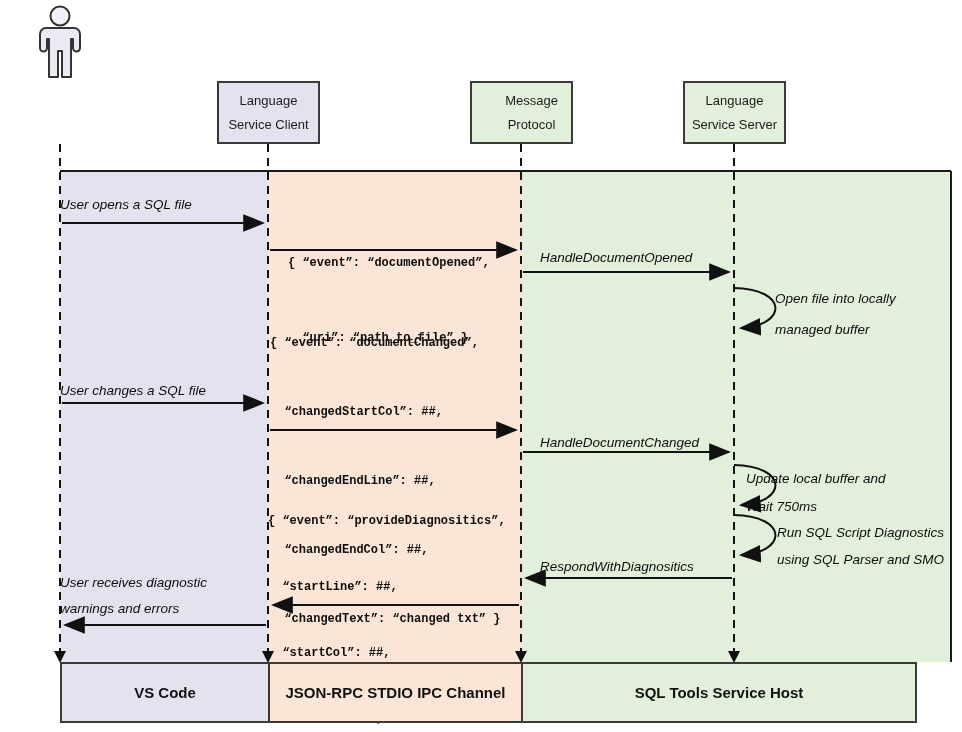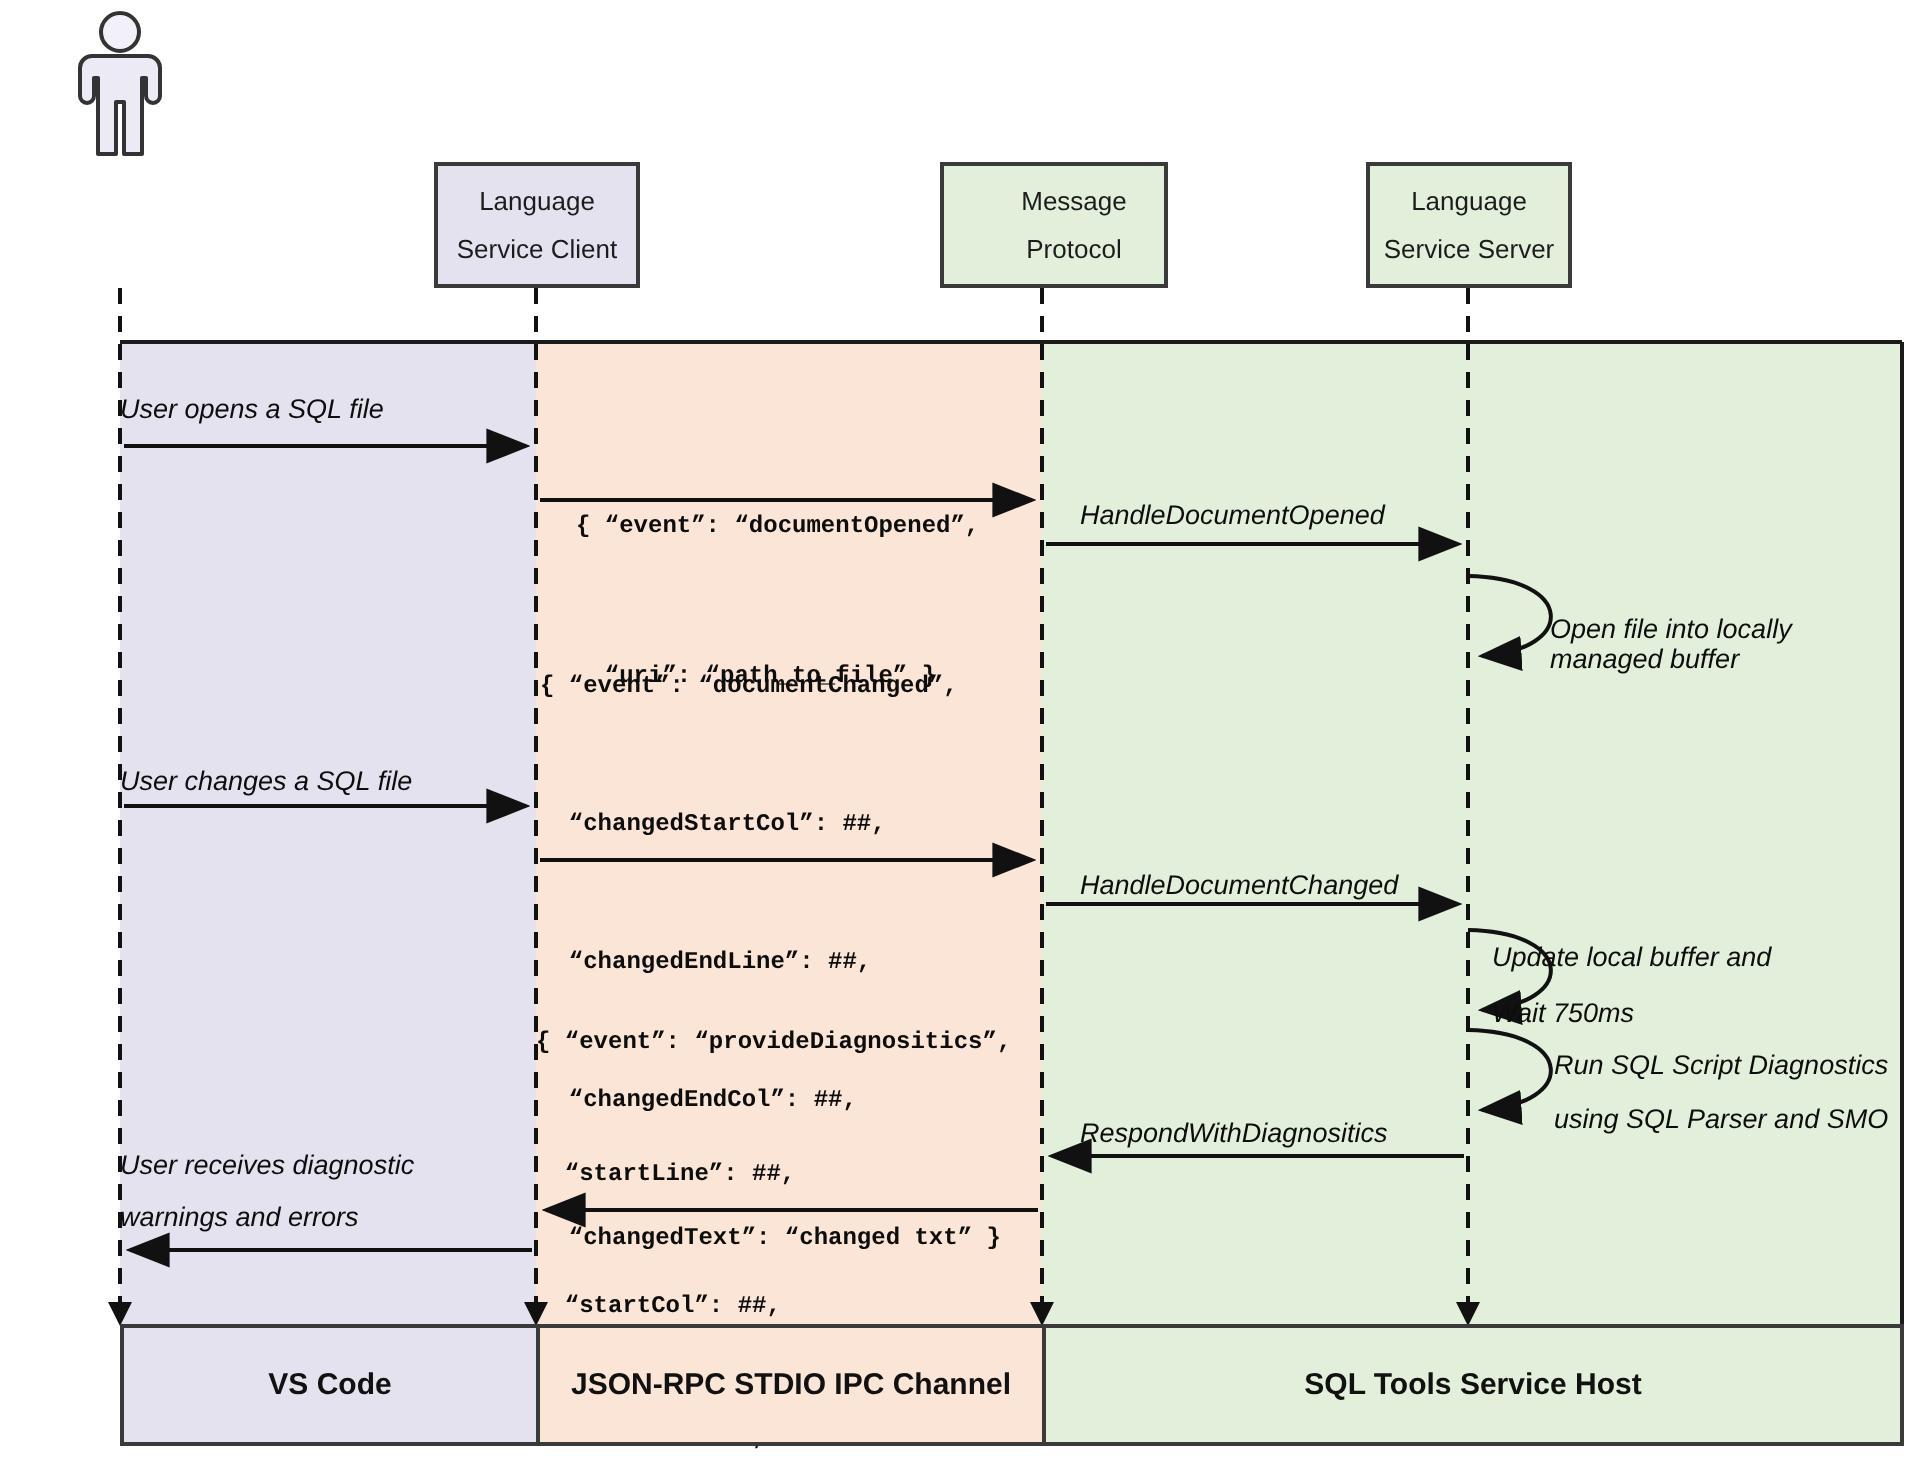--- a/index.html
+++ b/index.html
@@ -94,32 +94,32 @@
 
   <svg class="actor" viewBox="0 0 60 76" xmlns="http://www.w3.org/2000/svg">
     <circle cx="30" cy="12" r="9.5" fill="#F2F0F8" stroke="#333" stroke-width="2"></circle>
     <path d="M16,24 h28 a6,6 0 0 1 6,6 v14 a3.5,3.5 0 0 1 -7,0 v-9 h-2 v38 h-9 v-26 h-4 v26 h-9 v-38 h-2 v9 a3.5,3.5 0 0 1 -7,0 v-14 a6,6 0 0 1 6,-6 z" fill="#ECEAF4" stroke="#333" stroke-width="2" stroke-linejoin="round"></path>
   </svg>
 
   <div class="hbox lavender-fill" style="left:217px;top:81px;width:103px;">
     <span>Language</span>
     <span>Service Client</span>
   </div>
-  <div class="hbox green-fill" style="left:470px;top:81px;width:114px;padding-left:20px;">
+  <div class="hbox green-fill" style="left:470px;top:81px;width:103px;padding-left:20px;">
     <span>Message</span>
     <span>Protocol</span>
   </div>
   <div class="hbox green-fill" style="left:683px;top:81px;width:103px;">
     <span>Language</span>
     <span>Service Server</span>
   </div>
 
   <div class="lbl center" style="left:60px;top:198px;width:208px;">User opens a SQL file</div>
   <div class="lbl" style="left:540px;top:251px;">HandleDocumentOpened</div>
-  <div class="lbl" style="left:775px;top:308px;">Open file into locally</div>
+  <div class="lbl" style="left:775px;top:292px;">Open file into locally</div>
   <div class="lbl" style="left:775px;top:323px;">managed buffer</div>
   <div class="lbl center" style="left:60px;top:384px;width:208px;">User changes a SQL file</div>
   <div class="lbl" style="left:540px;top:436px;">HandleDocumentChanged</div>
   <div class="lbl center" style="left:746px;top:472px;width:200px;">Update local buffer and</div>
   <div class="lbl center" style="left:746px;top:500px;width:200px;">Wait 750ms</div>
   <div class="lbl" style="left:777px;top:526px;">Run SQL Script Diagnostics</div>
   <div class="lbl" style="left:777px;top:553px;">using SQL Parser and SMO</div>
   <div class="lbl" style="left:540px;top:560px;">RespondWithDiagnositics</div>
   <div class="lbl center" style="left:60px;top:576px;width:240px;">User receives diagnostic</div>
   <div class="lbl center" style="left:60px;top:602px;width:208px;">warnings and errors</div>
@@ -143,17 +143,17 @@
     
     
   </div>
 
   <div class="fbox lavender-fill" style="left:60px;width:210px;">
     <span>VS Code</span>
   </div>
   <div class="fbox peach-fill" style="left:268px;width:255px;">
     <span>JSON-RPC STDIO IPC Channel</span>
   </div>
-  <div class="fbox green-fill" style="left:521px;width:431px;">
+  <div class="fbox green-fill" style="left:521px;width:396px;">
     <span>SQL Tools Service Host</span>
   </div>
 
 </div>
 
 </body></html>

